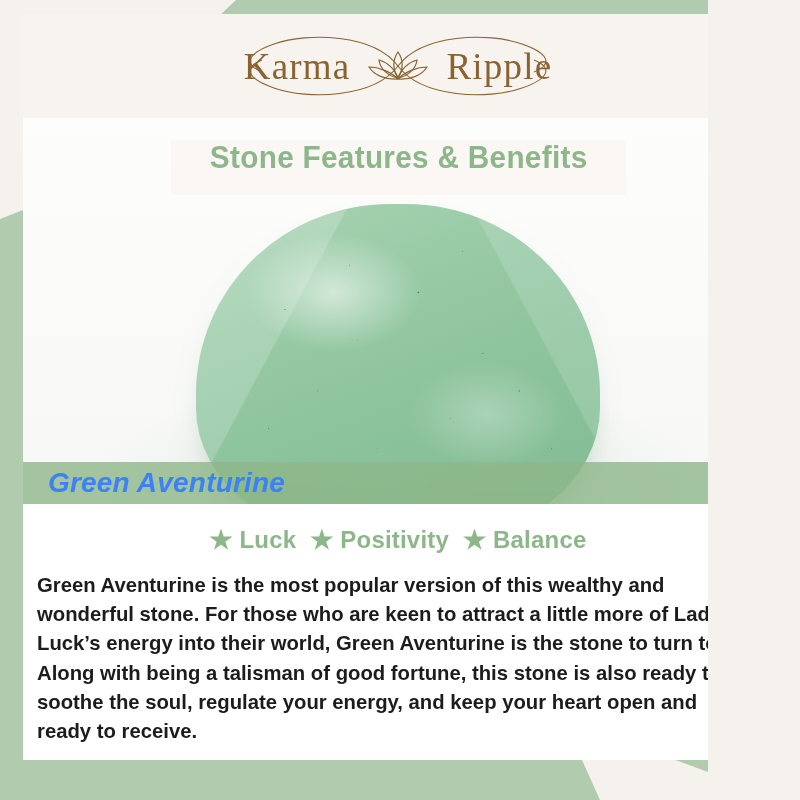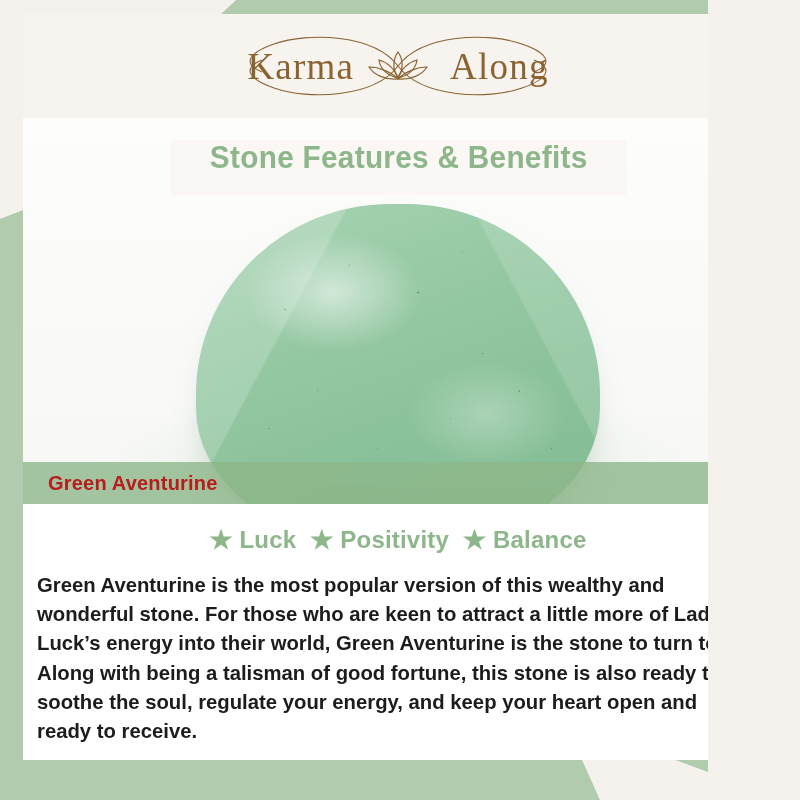--- a/index.html
+++ b/index.html
@@ -204,24 +204,25 @@
     bottom: 0;
     width: 773px;
     height: 42px;
     background: rgba(141, 182, 138, .80);
     display: flex;
     align-items: center;
     z-index: 5;
   }
   .name-text {
     margin-left: 48px;
-    color: #b91c1c;
-    font-size: 20px;
+    color: #3b82f6;
+    font-size: 28px;
     font-weight: bold;
     letter-spacing: .2px;
+    font-style: italic;
   }
 
   
   .content {
     position: absolute;
     left: 0;
     top: 490px;
     width: 750px;
     height: 256px;
     background: #ffffff;
@@ -291,21 +292,21 @@
           <g fill="none" stroke="#8a6330" stroke-width="1.2">
             <path d="M210 26 C 205 33, 204 43, 210 52 C 216 43, 215 33, 210 26 Z"></path>
             <path d="M210 52 C 200 50, 192 43, 191 34 C 199 36, 207 43, 210 52 Z"></path>
             <path d="M210 52 C 220 50, 228 43, 229 34 C 221 36, 213 43, 210 52 Z"></path>
             <path d="M210 53 C 197 54, 186 49, 181 41 C 191 41, 203 46, 210 53 Z"></path>
             <path d="M210 53 C 223 54, 234 49, 239 41 C 229 41, 217 46, 210 53 Z"></path>
           </g>
         </svg>
         <div class="logo-words">
           <span class="logo-word">Karma</span>
-          <span class="logo-word">Along</span>
+          <span class="logo-word">Ripple</span>
         </div>
       </div>
     </div>
 
     <div class="hero">
       <div class="hero-bg"></div>
       <div class="stone"></div>
 
       <div class="title-banner">
         <span class="title-text">Stone Features &amp; Benefits</span>

